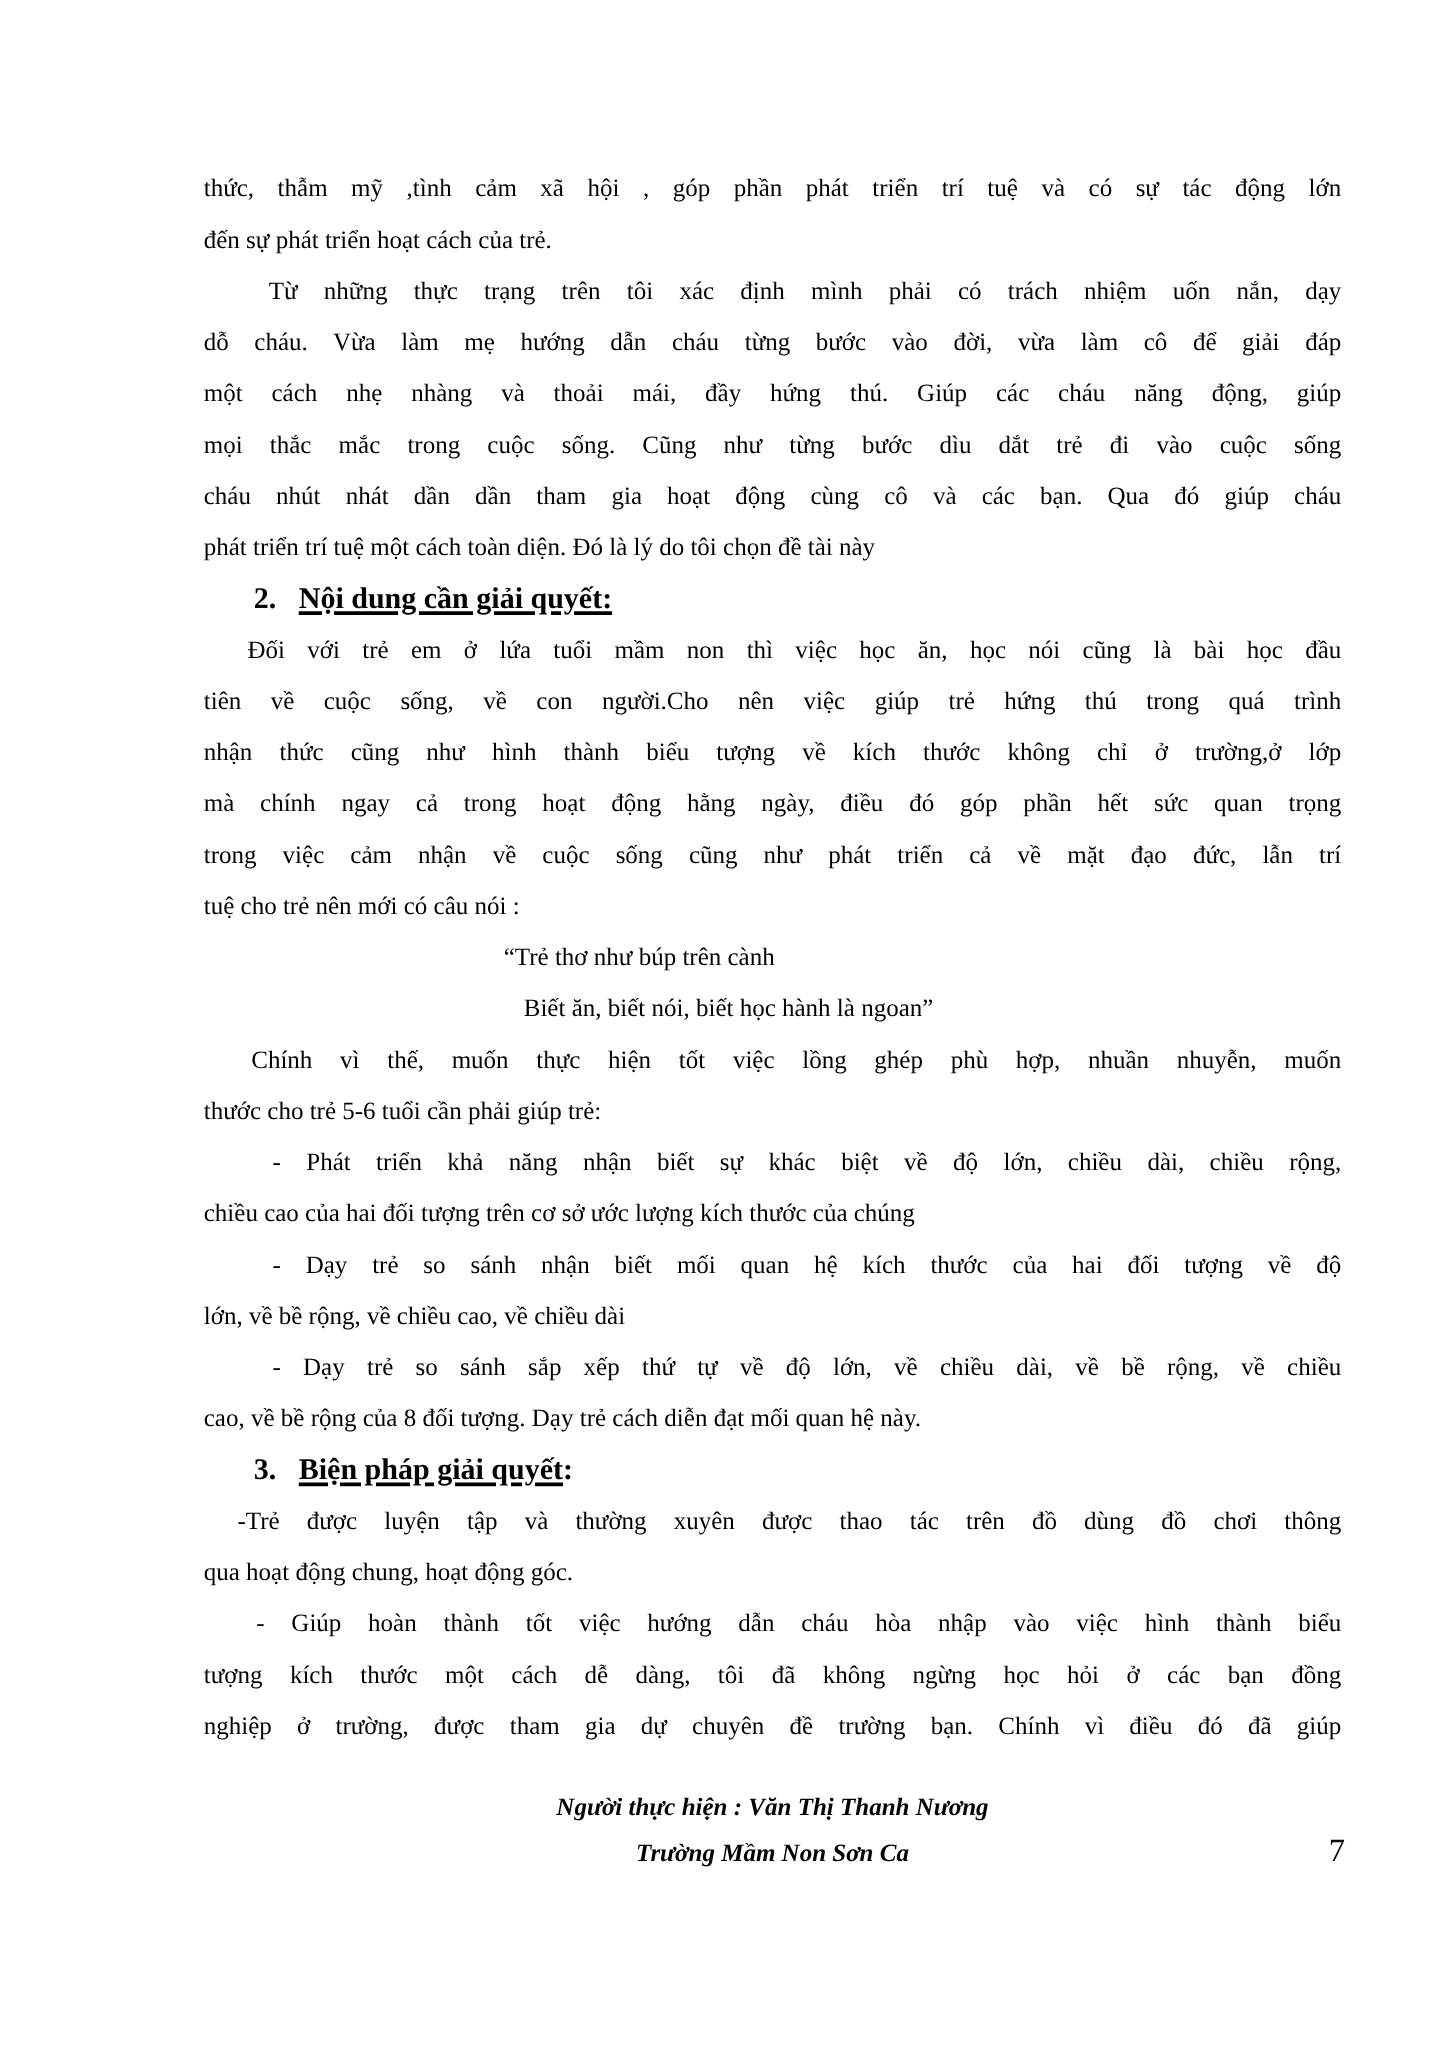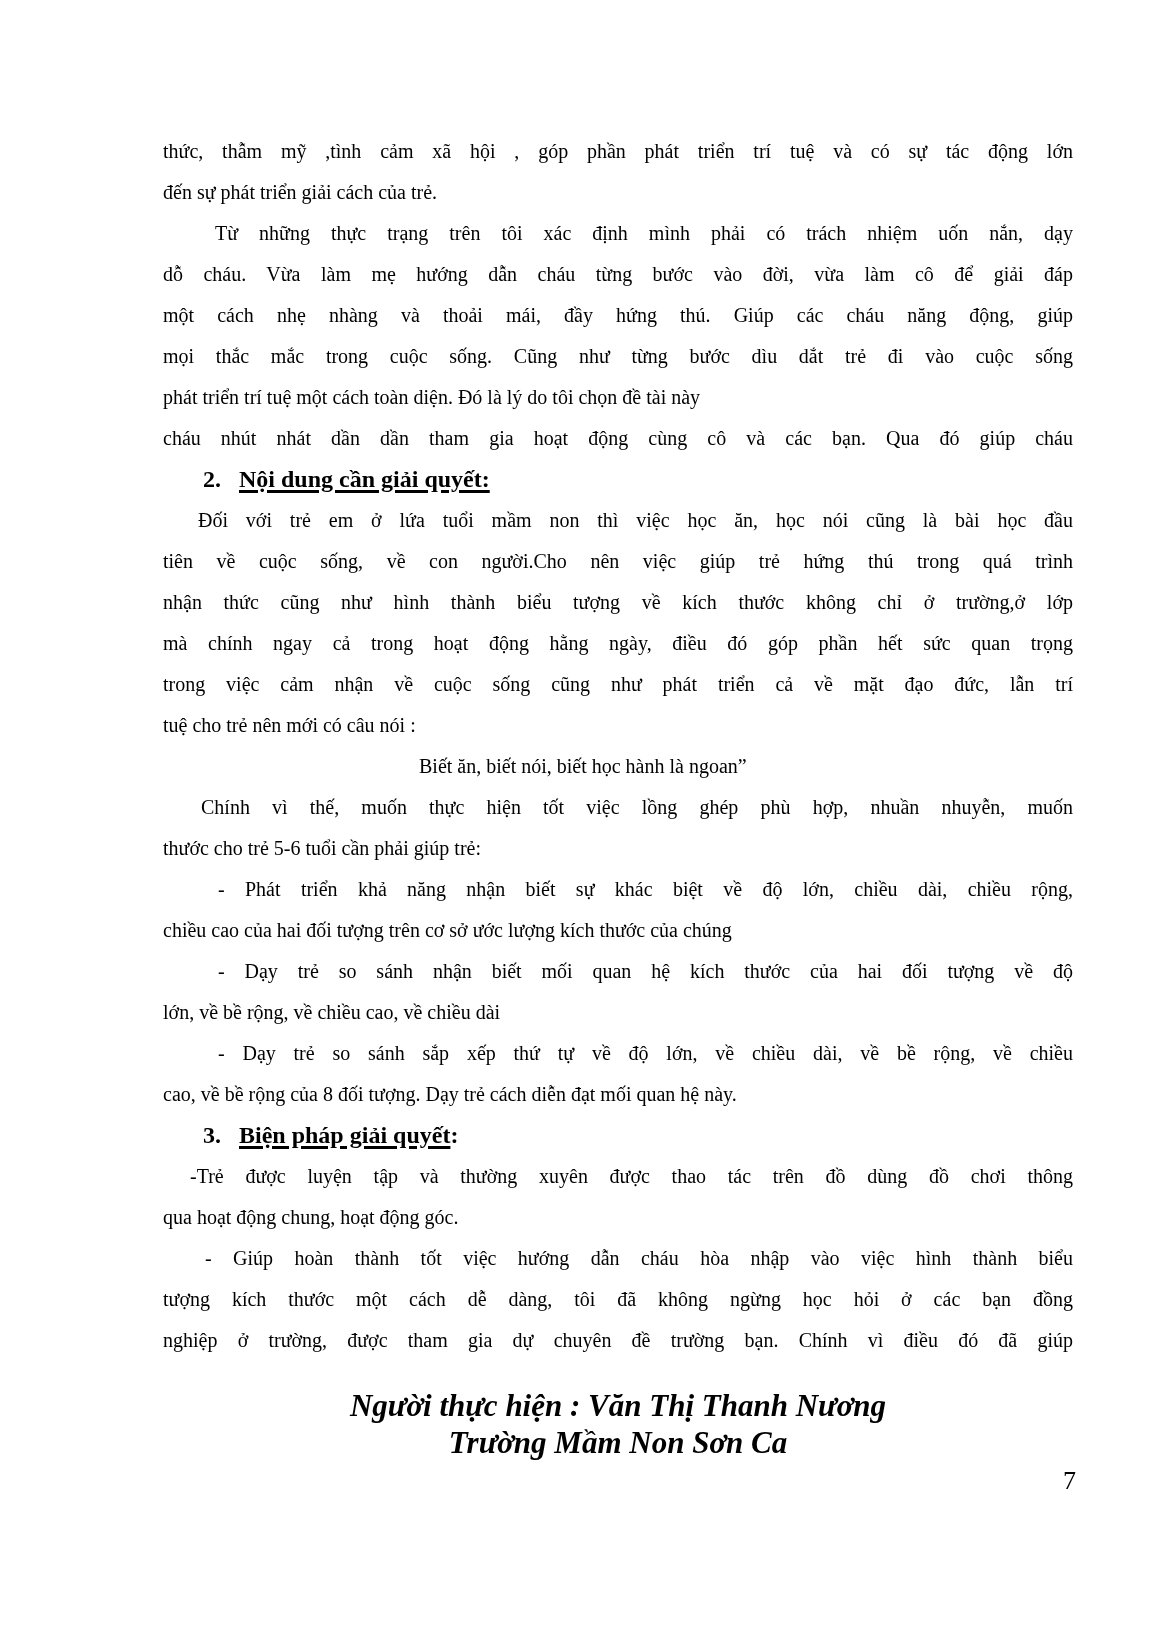--- a/index.html
+++ b/index.html
@@ -53,57 +53,58 @@
   }
   .p1 { padding-left: 240px; }
   .p2 { padding-left: 256px; }
   .footer {
     margin-top: 26px;
     text-align: center;
     font-weight: bold;
     font-style: italic;
   }
   .footer-line {
-    font-size: 31px;
+    font-size: 20px;
     line-height: 37px;
   }
   .pagenum {
     position: absolute;
     top: 1465px;
     right: 82px;
     font-size: 26px;
     line-height: 32px;
   }
 </style>
 </head>
 <body>
 
 <div class="text-column">
 
   <div class="ln j">thức, thẫm mỹ ,tình cảm xã hội , góp phần phát triển trí tuệ và có sự tác động lớn</div>
-  <div class="ln">đến sự phát triển giải cách của trẻ.</div>
+  <div class="ln">đến sự phát triển hoạt cách của trẻ.</div>
 
   <div class="ln j ind52">Từ những thực trạng trên tôi xác định mình phải có trách nhiệm uốn nắn, dạy</div>
   <div class="ln j">dỗ cháu. Vừa làm mẹ hướng dẫn cháu từng bước vào đời, vừa làm cô để giải đáp</div>
   <div class="ln j">một cách nhẹ nhàng và thoải mái, đầy hứng thú. Giúp các cháu năng động, giúp</div>
   <div class="ln j">mọi thắc mắc trong cuộc sống. Cũng như từng bước dìu dắt trẻ đi vào cuộc sống</div>
+  <div class="ln j">cháu nhút nhát dần dần tham gia hoạt động cùng cô và các bạn. Qua đó giúp cháu</div>
   <div class="ln">phát triển trí tuệ một cách toàn diện. Đó là lý do tôi chọn đề tài này</div>
-  <div class="ln j">cháu nhút nhát dần dần tham gia hoạt động cùng cô và các bạn. Qua đó giúp cháu</div>
 
   <div class="ln heading">
     <span class="hnum">2.</span><span class="u">Nội dung cần giải quyết:</span><span></span>
   </div>
 
   <div class="ln j ind35">Đối với trẻ em ở lứa tuổi mầm non thì việc học ăn, học nói cũng là bài học đầu</div>
   <div class="ln j">tiên về cuộc sống, về con người.Cho nên việc giúp trẻ hứng thú trong quá trình</div>
   <div class="ln j">nhận thức cũng như hình thành biểu tượng về kích thước không chỉ ở trường,ở lớp</div>
   <div class="ln j">mà chính ngay cả trong hoạt động hằng ngày, điều đó góp phần hết sức quan trọng</div>
   <div class="ln j">trong việc cảm nhận về cuộc sống cũng như phát triển cả về mặt đạo đức, lẫn trí</div>
   <div class="ln">tuệ cho trẻ nên mới có câu nói :</div>
 
+  <div class="ln p1">“Trẻ thơ như búp trên cành</div>
   <div class="ln p2">Biết ăn, biết nói, biết học hành là ngoan”</div>
 
   <div class="ln j ind38">Chính vì thế, muốn thực hiện tốt việc lồng ghép phù hợp, nhuần nhuyễn, muốn</div>
   <div class="ln">thước cho trẻ 5-6 tuổi cần phải giúp trẻ:</div>
 
   <div class="ln j ind55">- Phát triển khả năng nhận biết sự khác biệt về độ lớn, chiều dài, chiều rộng,</div>
   <div class="ln">chiều cao của hai đối tượng trên cơ sở ước lượng kích thước của chúng</div>
 
   <div class="ln j ind55">- Dạy trẻ so sánh nhận biết mối quan hệ kích thước của hai đối tượng về độ</div>
   <div class="ln">lớn, về bề rộng, về chiều cao, về chiều dài</div>

